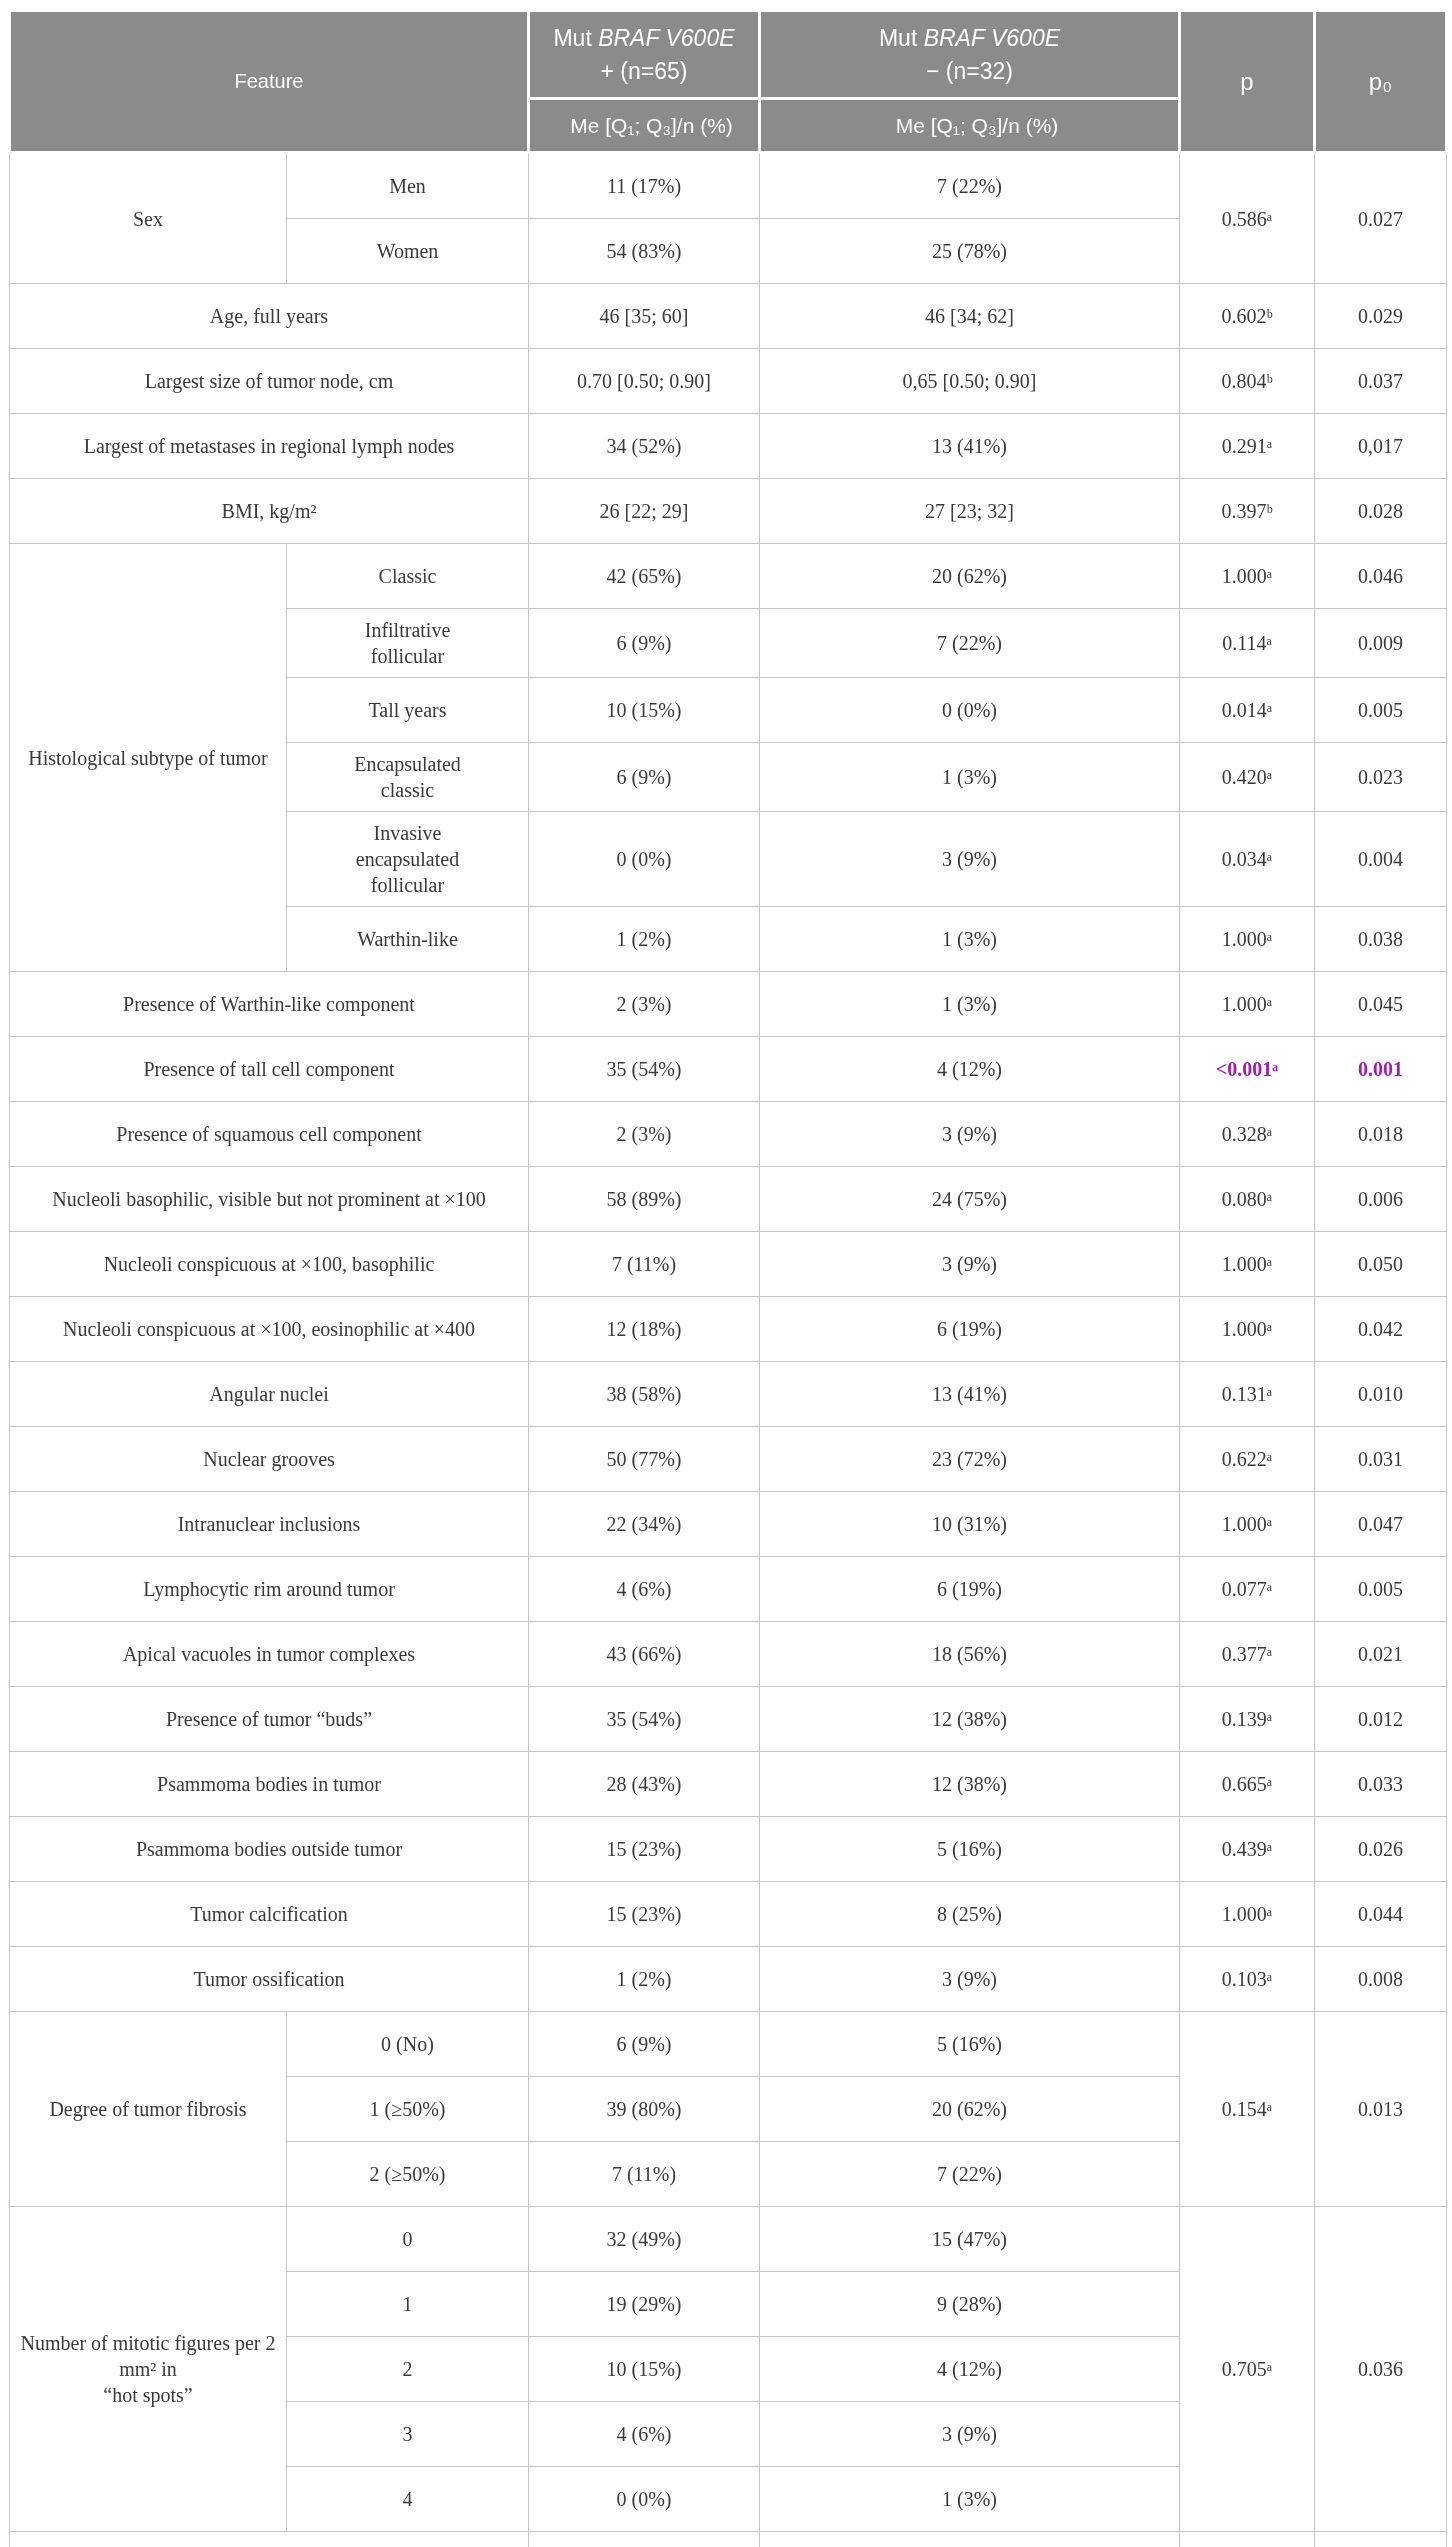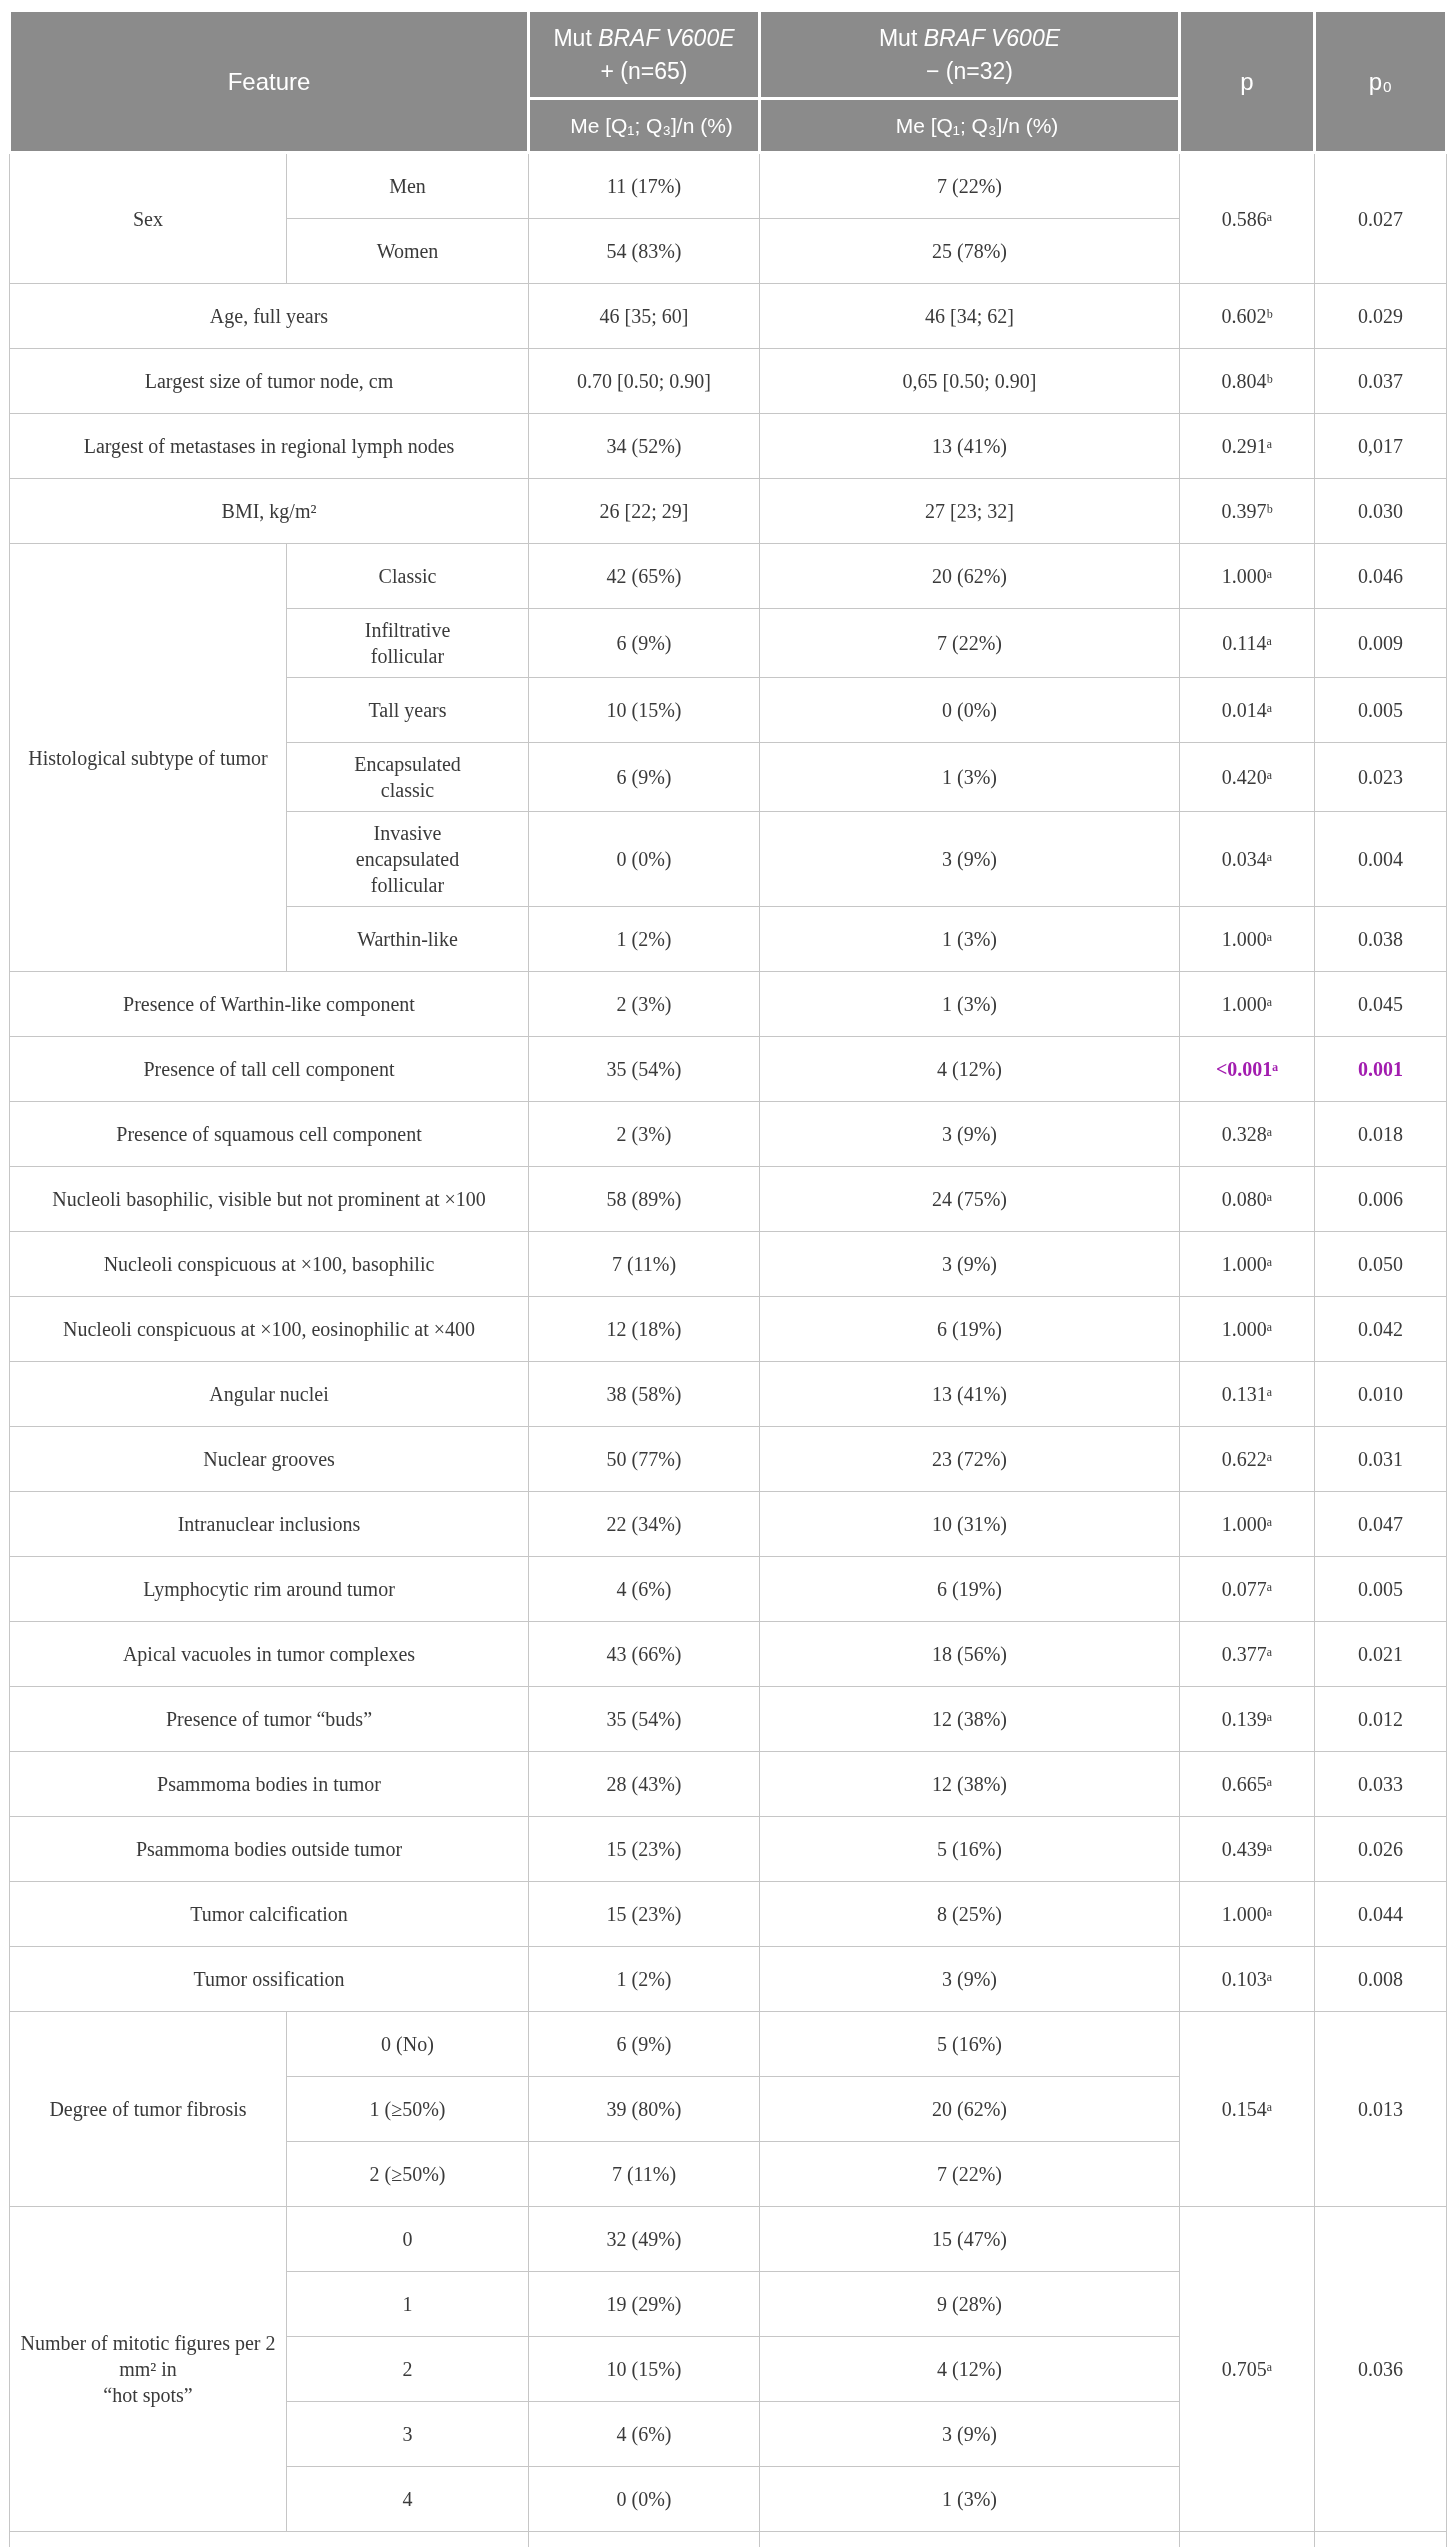--- a/index.html
+++ b/index.html
@@ -28,21 +28,21 @@
     background: #8b8b8b;
     color: #ffffff;
     border: 3px solid #ffffff;
     text-align: center;
     vertical-align: middle;
     font-family: "Liberation Sans", "DejaVu Sans", sans-serif;
     font-weight: 400;
   }
   tr.h-top { height: 88px; }
   tr.h-sub-row { height: 54px; }
-  .h-feature { font-size: 24px; }
+  .h-feature { font-size: 20px; }
   .h-group { font-size: 23px; line-height: 1.4; }
   .h-group .italic { font-style: italic; }
   .h-sub { font-size: 21px; padding-left: 16px; }
   .h-p { font-size: 24px; }
 
   tbody td {
     border: 1px solid #c6c6c6;
     text-align: center;
     vertical-align: middle;
     font-size: 20px;
@@ -119,21 +119,21 @@
           <td>34 (52%)</td>
           <td>13 (41%)</td>
           <td>0.291ᵃ</td>
           <td>0,017</td>
         </tr>
         <tr>
           <td colspan="2" class="feature">BMI, kg/m²</td>
           <td>26 [22; 29]</td>
           <td>27 [23; 32]</td>
           <td>0.397ᵇ</td>
-          <td>0.030</td>
+          <td>0.028</td>
         </tr>
         <tr>
           <td rowspan="6" class="feature">Histological subtype of tumor</td>
           <td class="subcat">Classic</td>
           <td>42 (65%)</td>
           <td>20 (62%)</td>
           <td>1.000ᵃ</td>
           <td>0.046</td>
         </tr>
         <tr>

